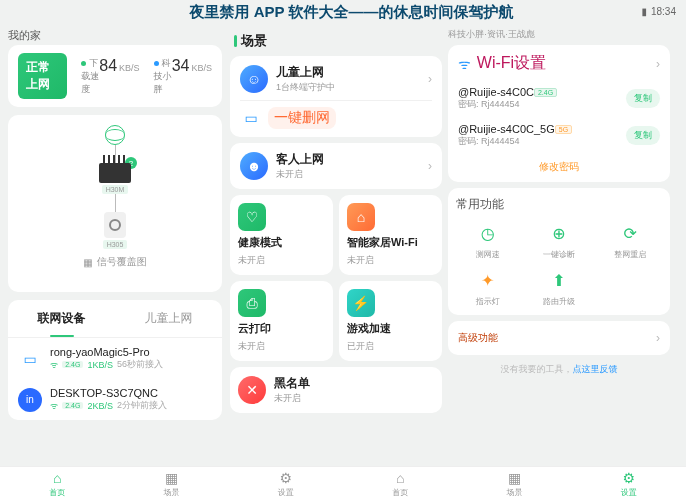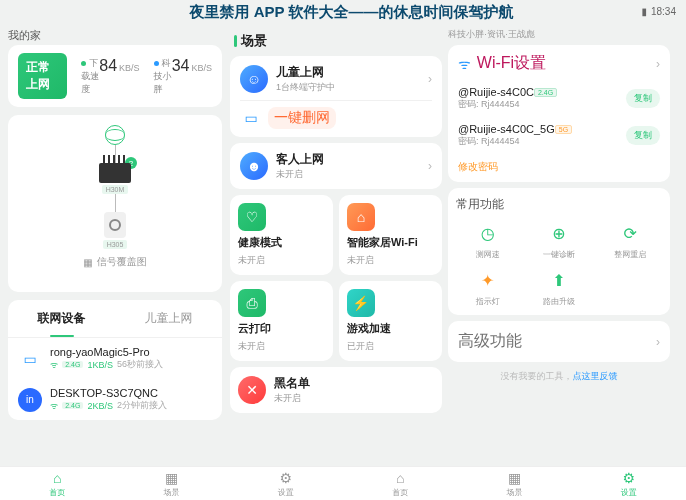--- a/index.html
+++ b/index.html
@@ -74,30 +74,30 @@
 .wifi-head-ic{color:#2a9aff;font-size:14px}
 .wifi-head-t{font-size:16px;color:#be185d}
 .chev{color:#bbb;font-size:12px;margin-left:auto}
 .ssid{display:flex;align-items:center;padding:6px 0;gap:6px}
 .ssid-info{flex:1}
 .ssid-name{font-size:11px;color:#222;display:flex;align-items:center;gap:0}
 .ssid-pw{font-size:9px;color:#999}
 .tag24{font-size:7px;background:#e8f7ef;color:#2ec77a;padding:0 3px;border-radius:2px;border:1px solid #b8e8d0}
 .tag5g{font-size:7px;background:#fff5e8;color:#ff9a2a;padding:0 3px;border-radius:2px;border:1px solid #ffd9a8}
 .copy-btn{font-size:9px;color:#2ec77a;background:#e8f7ef;padding:3px 8px;border-radius:10px}
-.change-pw{font-size:10px;color:#ff9a2a;padding-top:6px}
+.change-pw{text-align:center;font-size:10px;color:#ff9a2a;padding-top:6px}
 .tools{background:#fff;border-radius:10px;padding:8px}
 .tools-t{font-size:12px;color:#555;margin-bottom:8px}
 .tgrid{display:grid;grid-template-columns:1fr 1fr 1fr;gap:8px}
 .titem{display:flex;flex-direction:column;align-items:center;gap:4px}
 .tico{width:24px;height:24px;color:#2ec77a;font-size:16px;display:flex;align-items:center;justify-content:center}
 .tico.orange{color:#ff9a2a}
 .tlabel{font-size:8px;color:#999}
 .adv{background:#fff;border-radius:10px;padding:10px;display:flex;align-items:center;justify-content:space-between;margin-top:6px}
-.adv-t{font-size:16px;color:#737373}
+.adv-t{font-size:10px;color:#c2410c}
 .notools{text-align:center;font-size:9px;color:#bbb;margin-top:8px}
 .notools .link{color:#2a9aff}
 .bottom-nav{position:absolute;bottom:0;left:0;right:0;height:34px;background:#fff;border-top:1px solid #eee;display:flex}
 .bn-half{flex:1;display:flex}
 .bn-item{flex:1;display:flex;flex-direction:column;align-items:center;justify-content:center;gap:1px}
 .bn-ic{font-size:14px;color:#999}
 .bn-item.active .bn-ic{color:#2ec77a}
 .bn-label{font-size:8px;color:#999}
 .bn-item.active .bn-label{color:#2ec77a}
 </style>

